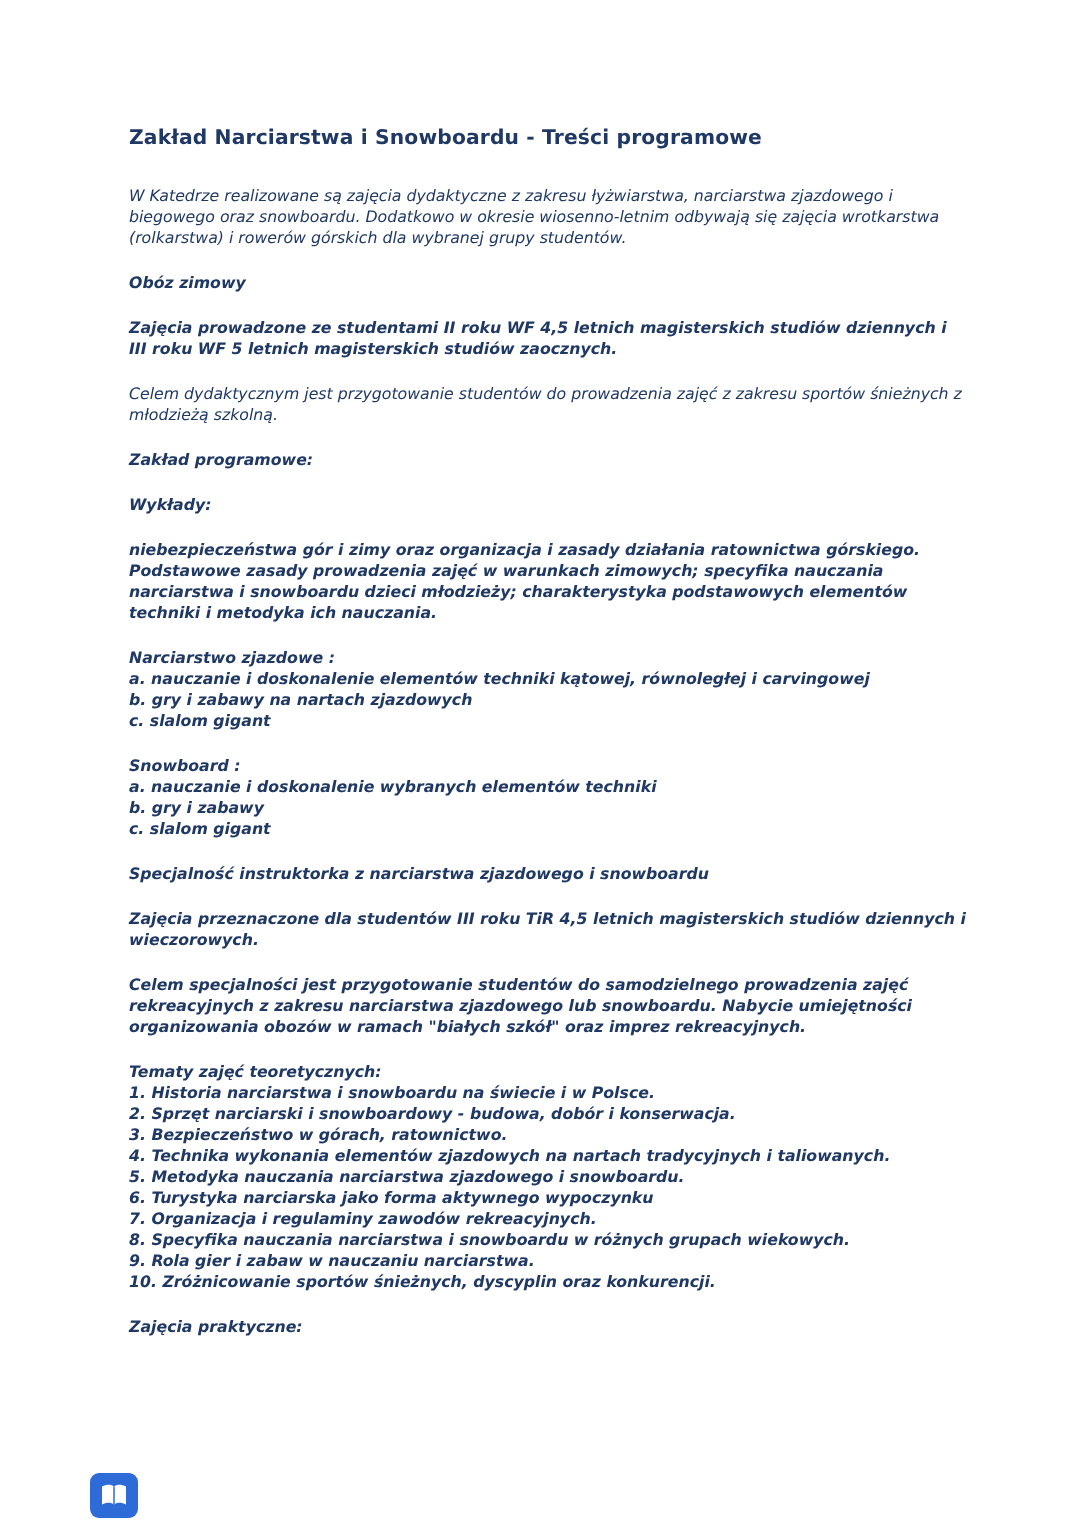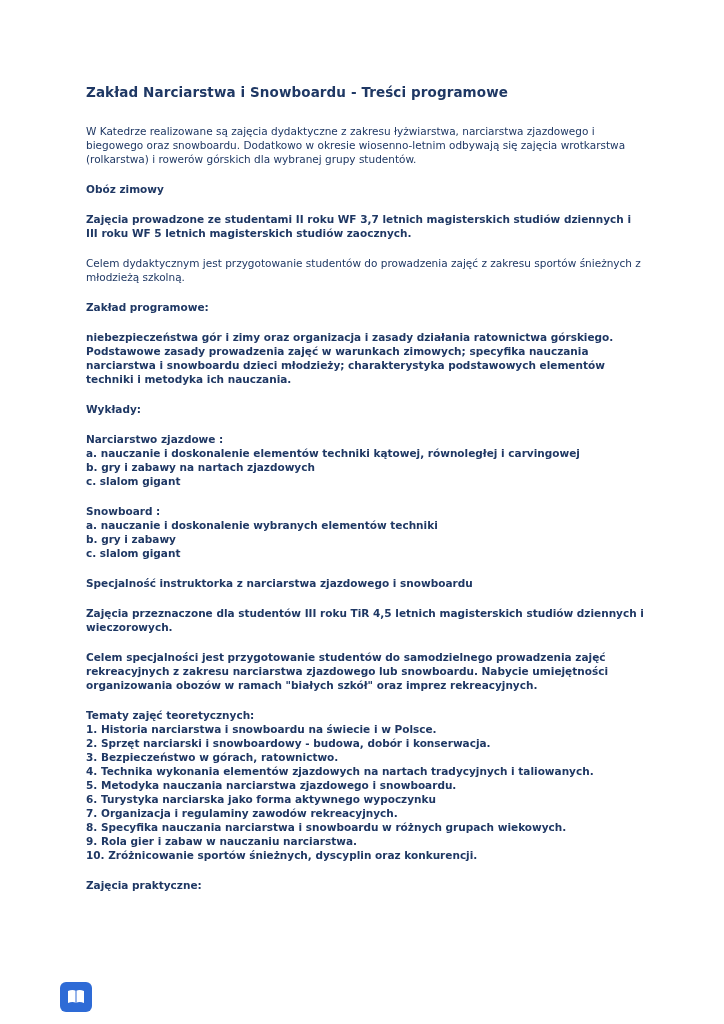--- a/index.html
+++ b/index.html
@@ -22,20 +22,21 @@
     font-size: 13.5px;
     font-weight: bold;
     margin: 0 0 24px 0;
     letter-spacing: 0.1px;
   }
   .doc-body p {
     font-size: 10.5px;
     line-height: 14px;
     margin: 0 0 16px 0;
     white-space: pre-line;
+    font-style: italic;
   }
   .doc-body p.bold {
     font-weight: bold;
   }
   .corner-logo {
     position: absolute;
     left: 60px;
     bottom: 12px;
     width: 32px;
     height: 30px;
@@ -45,25 +46,25 @@
 </head>
 <body>
 
 <div class="page">
 
   <h1 class="doc-title">Zakład Narciarstwa i Snowboardu - Treści programowe</h1>
 
   <div class="doc-body">
       <p>W Katedrze realizowane są zajęcia dydaktyczne z zakresu łyżwiarstwa, narciarstwa zjazdowego i biegowego oraz snowboardu. Dodatkowo w okresie wiosenno-letnim odbywają się zajęcia wrotkarstwa (rolkarstwa) i rowerów górskich dla wybranej grupy studentów.</p>
       <p class="bold">Obóz zimowy</p>
-      <p class="bold">Zajęcia prowadzone ze studentami II roku WF 3,7 letnich magisterskich studiów dziennych i III roku WF 5 letnich magisterskich studiów zaocznych.</p>
+      <p class="bold">Zajęcia prowadzone ze studentami II roku WF 4,5 letnich magisterskich studiów dziennych i III roku WF 5 letnich magisterskich studiów zaocznych.</p>
       <p>Celem dydaktycznym jest przygotowanie studentów do prowadzenia zajęć z zakresu sportów śnieżnych z młodzieżą szkolną.</p>
       <p class="bold">Zakład programowe:</p>
+      <p class="bold">Wykłady:</p>
       <p class="bold">niebezpieczeństwa gór i zimy oraz organizacja i zasady działania ratownictwa górskiego. Podstawowe zasady prowadzenia zajęć w warunkach zimowych; specyfika nauczania narciarstwa i snowboardu dzieci młodzieży; charakterystyka podstawowych elementów techniki i metodyka ich nauczania.</p>
-      <p class="bold">Wykłady:</p>
       <p class="bold">Narciarstwo zjazdowe :
 a. nauczanie i doskonalenie elementów techniki kątowej, równoległej i carvingowej
 b. gry i zabawy na nartach zjazdowych
 c. slalom gigant</p>
       <p class="bold">Snowboard :
 a. nauczanie i doskonalenie wybranych elementów techniki
 b. gry i zabawy
 c. slalom gigant</p>
       <p class="bold">Specjalność instruktorka z narciarstwa zjazdowego i snowboardu</p>
       <p class="bold">Zajęcia przeznaczone dla studentów III roku TiR 4,5 letnich magisterskich studiów dziennych i wieczorowych.</p>

